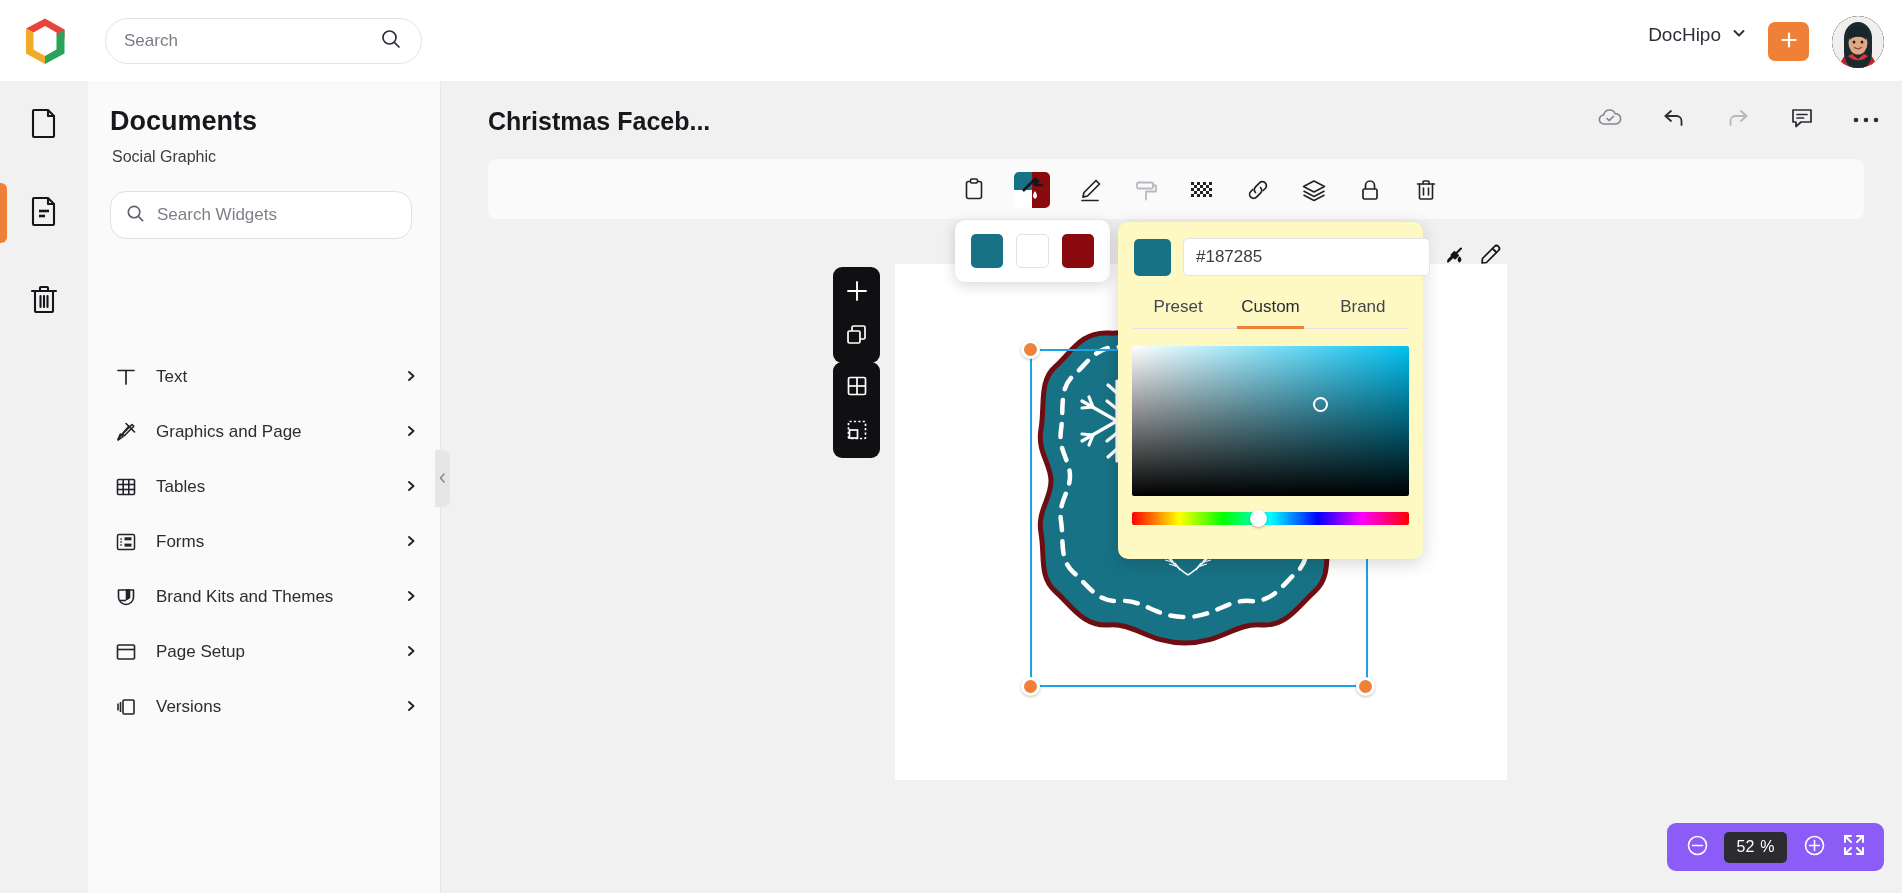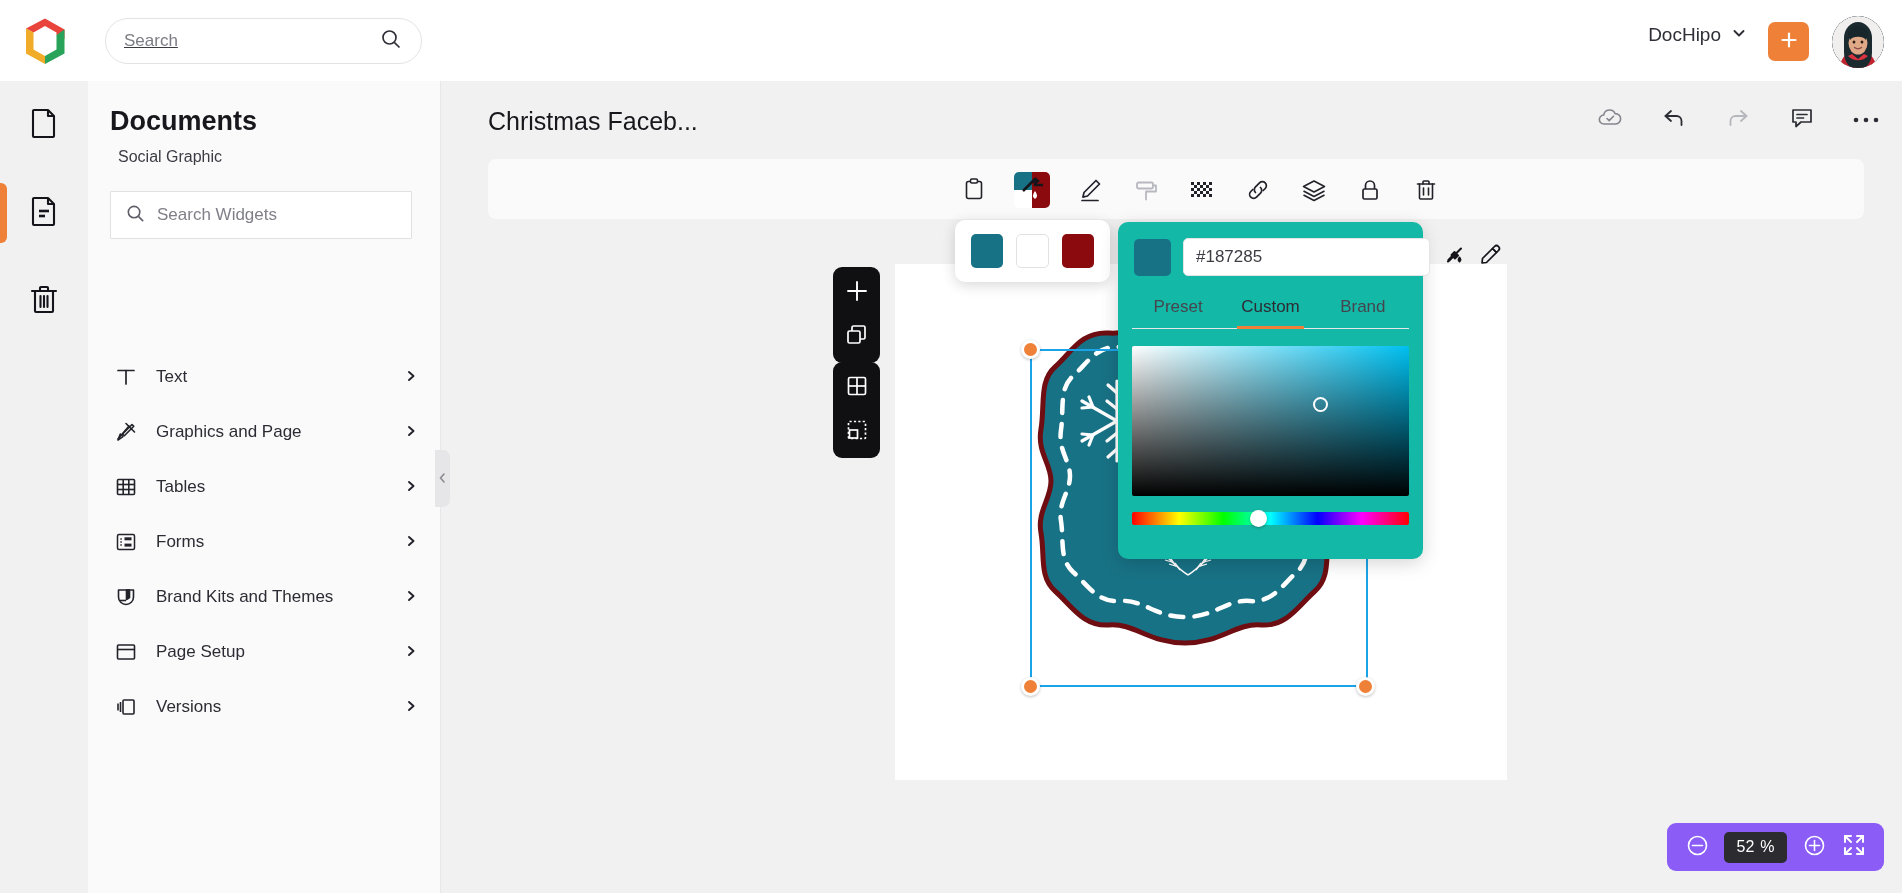--- a/index.html
+++ b/index.html
@@ -18,21 +18,21 @@
     z-index: 40;
   }
   .logo-wrap { position: absolute; left: 18px; top: 14px; width: 54px; height: 54px; }
   .search-box {
     position: absolute; left: 105px; top: 18px; width: 317px; height: 46px;
     border: 1px solid #e3e3e6; border-radius: 24px; background: #fff;
     display: flex; align-items: center; padding: 0 18px;
   }
   .search-box input {
     flex: 1; border: 0; outline: none; font-size: 17px; color: #3b3b42;
-    font-family: "Liberation Sans", sans-serif; background: transparent; text-decoration: underline;
+    font-family: "Liberation Sans", sans-serif; background: transparent;
   }
   .search-box input::placeholder { color: #7c7c85; }
   .brand-menu {
     position: absolute; right: 155px; top: 24px;
     display: flex; align-items: center; gap: 10px; cursor: pointer;
   }
   .brand-menu .label { font-size: 19px; color: #2f2f38; }
   .plus-btn {
     position: absolute; right: 93px; top: 22px; width: 41px; height: 39px;
     background: #ef8037; border-radius: 7px; display: flex;
@@ -57,24 +57,24 @@
     content: ""; position: absolute; left: 0; top: 14px;
     width: 7px; height: 60px; background: #ef8037; border-radius: 0 6px 6px 0;
   }
 
   
   .sidebar {
     position: absolute; left: 88px; top: 81px; width: 353px; height: 812px;
     background: #fafafa; border-right: 1px solid #e7e7e9;
   }
   .sb-title { position: absolute; left: 22px; top: 25px; font-size: 27px; font-weight: bold; color: #17171c; }
-  .sb-sub { position: absolute; left: 30px; top: 67px; font-size: 16px; color: #3c3c44; }
+  .sb-sub { position: absolute; left: 24px; top: 67px; font-size: 16px; color: #3c3c44; }
   .widget-search {
     position: absolute; left: 22px; top: 110px; width: 302px; height: 48px;
-    background: #fff; border: 1px solid #e1e1e4; border-radius: 1px;
+    background: #fff; border: 1px solid #e1e1e4; border-radius: 16px;
     display: flex; align-items: center; padding: 0 14px; gap: 11px;
   }
   .widget-search input {
     flex: 1; border: 0; outline: none; font-size: 17px; color: #3b3b42;
     font-family: "Liberation Sans", sans-serif; background: transparent;
   }
   .widget-search input::placeholder { color: #7f7f88; }
   .sb-list { position: absolute; left: 0; top: 268px; width: 353px; }
   .sb-row {
     display: flex; align-items: center; height: 55px; padding: 0 24px 0 26px;
@@ -86,21 +86,21 @@
 
   .collapse-handle {
     position: absolute; left: 435px; top: 450px; width: 15px; height: 57px;
     background: #e6e6e8; border-radius: 0 7px 7px 0;
     display: flex; align-items: center; justify-content: center; cursor: pointer;
     z-index: 25;
   }
 
   
   .editor { position: absolute; left: 441px; top: 81px; width: 1461px; height: 812px; background: #f1f1f1; }
-  .doc-title { position: absolute; left: 47px; top: 26px; font-size: 25px; font-weight: normal; color: #17171c; }
+  .doc-title { position: absolute; left: 47px; top: 26px; font-size: 25px; font-weight: bold; color: #17171c; }
   .editor-actions { position: absolute; right: 22px; top: 25px; display: flex; align-items: center; gap: 36px; }
   .ea-btn { cursor: pointer; display: flex; align-items: center; justify-content: center; width: 28px; height: 28px; }
 
   .obj-toolbar-strip {
     position: absolute; left: 47px; top: 78px; width: 1376px; height: 60px;
     background: #fafafa; border-radius: 8px;
   }
 
   
   .float-toolbar {
@@ -113,21 +113,21 @@
   .swatch-popup {
     position: absolute; left: 955px; top: 220px; width: 155px; height: 62px;
     background: #fff; border-radius: 10px; box-shadow: 0 3px 14px rgba(0,0,0,.16);
     display: flex; align-items: center; gap: 13px; padding: 0 16px; z-index: 31;
   }
   .swatch { width: 34px; height: 34px; border-radius: 5px; cursor: pointer; }
 
   
   .picker {
     position: absolute; left: 1118px; top: 222px; width: 305px; height: 337px;
-    background: #14b8a6; border-radius: 10px; box-shadow: 0 4px 18px rgba(0,0,0,.17);
+    background: #fef9c3; border-radius: 10px; box-shadow: 0 4px 18px rgba(0,0,0,.17);
     z-index: 33;
   }
   .picker-head { display: flex; align-items: center; gap: 12px; padding: 16px 16px 0 16px; }
   .picker-chip { width: 37px; height: 37px; border-radius: 5px; flex: 0 0 37px; }
   .hex-input {
     flex: 1; height: 38px; background: #fff; border: 1px solid #e4e4e7; border-radius: 5px;
     font-size: 17px; color: #3c3c44; padding: 0 12px; outline: none;
     font-family: "Liberation Sans", sans-serif;
   }
   .picker-icon { width: 26px; height: 26px; display: flex; align-items: center; justify-content: center; cursor: pointer; }

